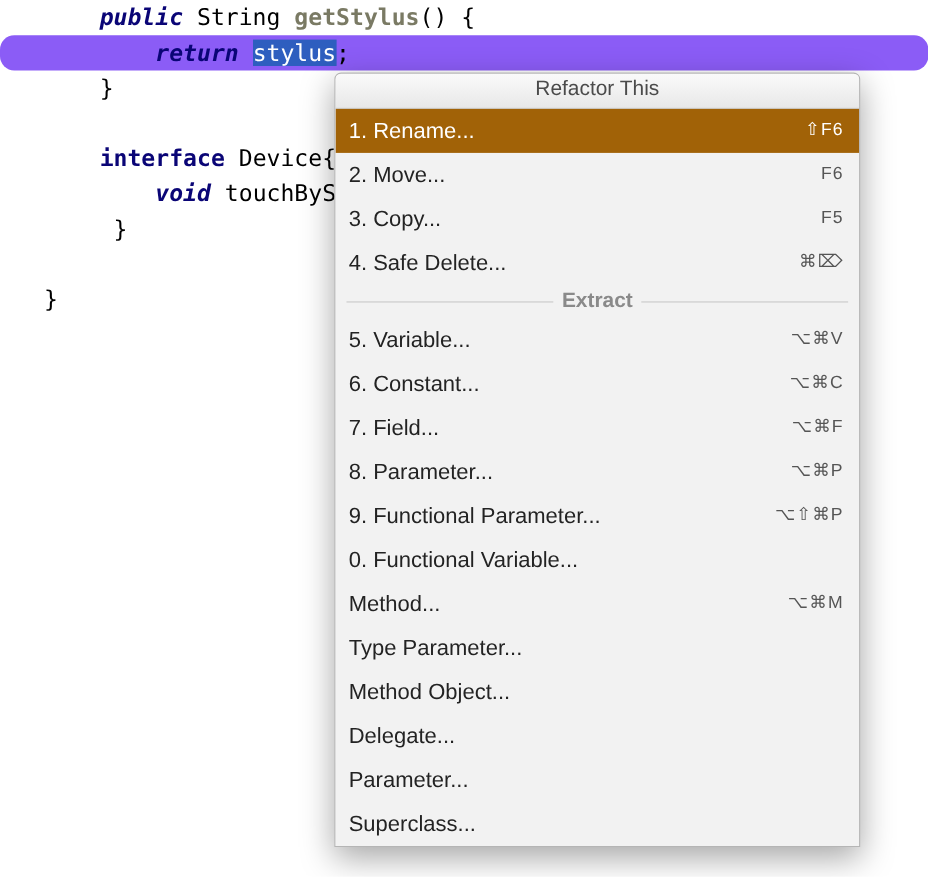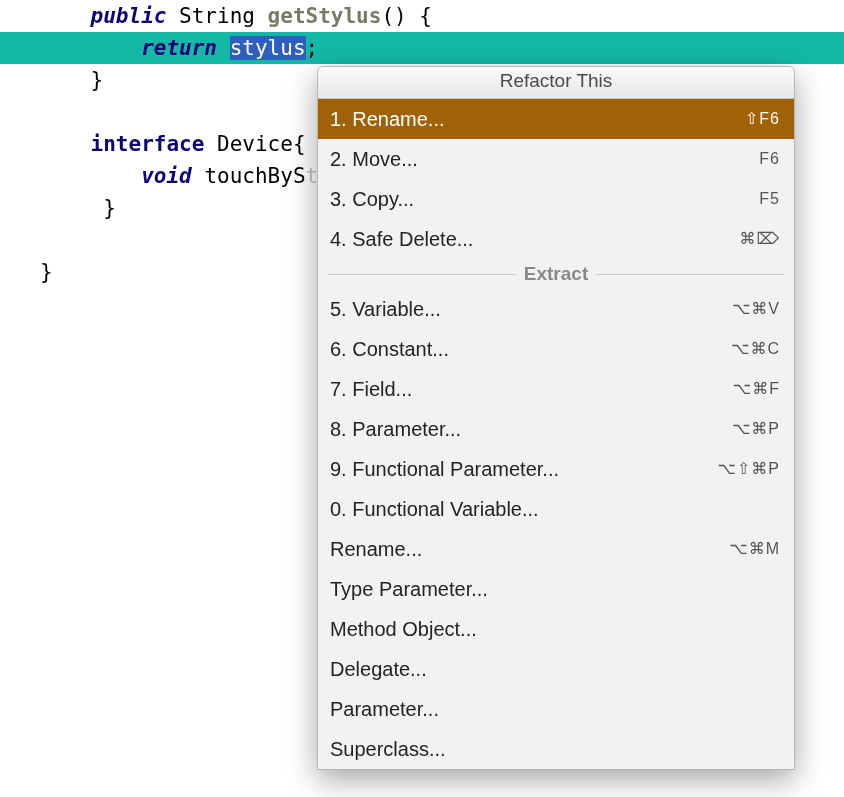--- a/index.html
+++ b/index.html
@@ -4,26 +4,26 @@
 <style>
   * { margin:0; padding:0; box-sizing:border-box; }
   html,body { width:844px; height:797px; background:#fff; font-family:"Menlo","Consolas",monospace; overflow:hidden; }
   .editor { width:100%; height:100%; position:relative; background:#fff; }
   .code-line { font-size:21px; line-height:32px; white-space:pre; font-family:"Menlo","Consolas",monospace; color:#000; }
   .gutter { display:inline-block; width:40px; }
   .kw { color:#0a0576; font-weight:bold; font-style:italic; }
   .kw2 { color:#0a0576; font-weight:bold; }
   .id { color:#000; }
   .method { color:#7a7a64; font-weight:bold; }
-  .hl-line { background:#14b8a6; }
+  .hl-line { background:#8b5cf6;border-radius:13px; }
   .sel { background:#2e5ebf; color:#fff; }
   .iface-param { color:#bfbfbf; }
   .popup {
     position:absolute;
-    left:317px; top:66px;
+    left:304px; top:66px;
     width:478px;
     background:#f2f2f2;
     border:1px solid #b5b5b5;
     border-radius:6px 6px 0 0;
     box-shadow:0 10px 30px rgba(0,0,0,0.35);
     font-family:-apple-system,"Helvetica Neue",Arial,sans-serif;
     overflow:hidden;
   }
   .popup-title {
     text-align:center;
@@ -120,21 +120,21 @@
       </div>
       <div class="mi">
         <span class="lbl">9. Functional Parameter...</span>
         <span class="sc">⌥⇧⌘P</span>
       </div>
       <div class="mi">
         <span class="lbl">0. Functional Variable...</span>
         <span class="sc"></span>
       </div>
       <div class="mi">
-        <span class="lbl">Rename...</span>
+        <span class="lbl">Method...</span>
         <span class="sc">⌥⌘M</span>
       </div>
       <div class="mi">
         <span class="lbl">Type Parameter...</span>
         <span class="sc"></span>
       </div>
       <div class="mi">
         <span class="lbl">Method Object...</span>
         <span class="sc"></span>
       </div>

